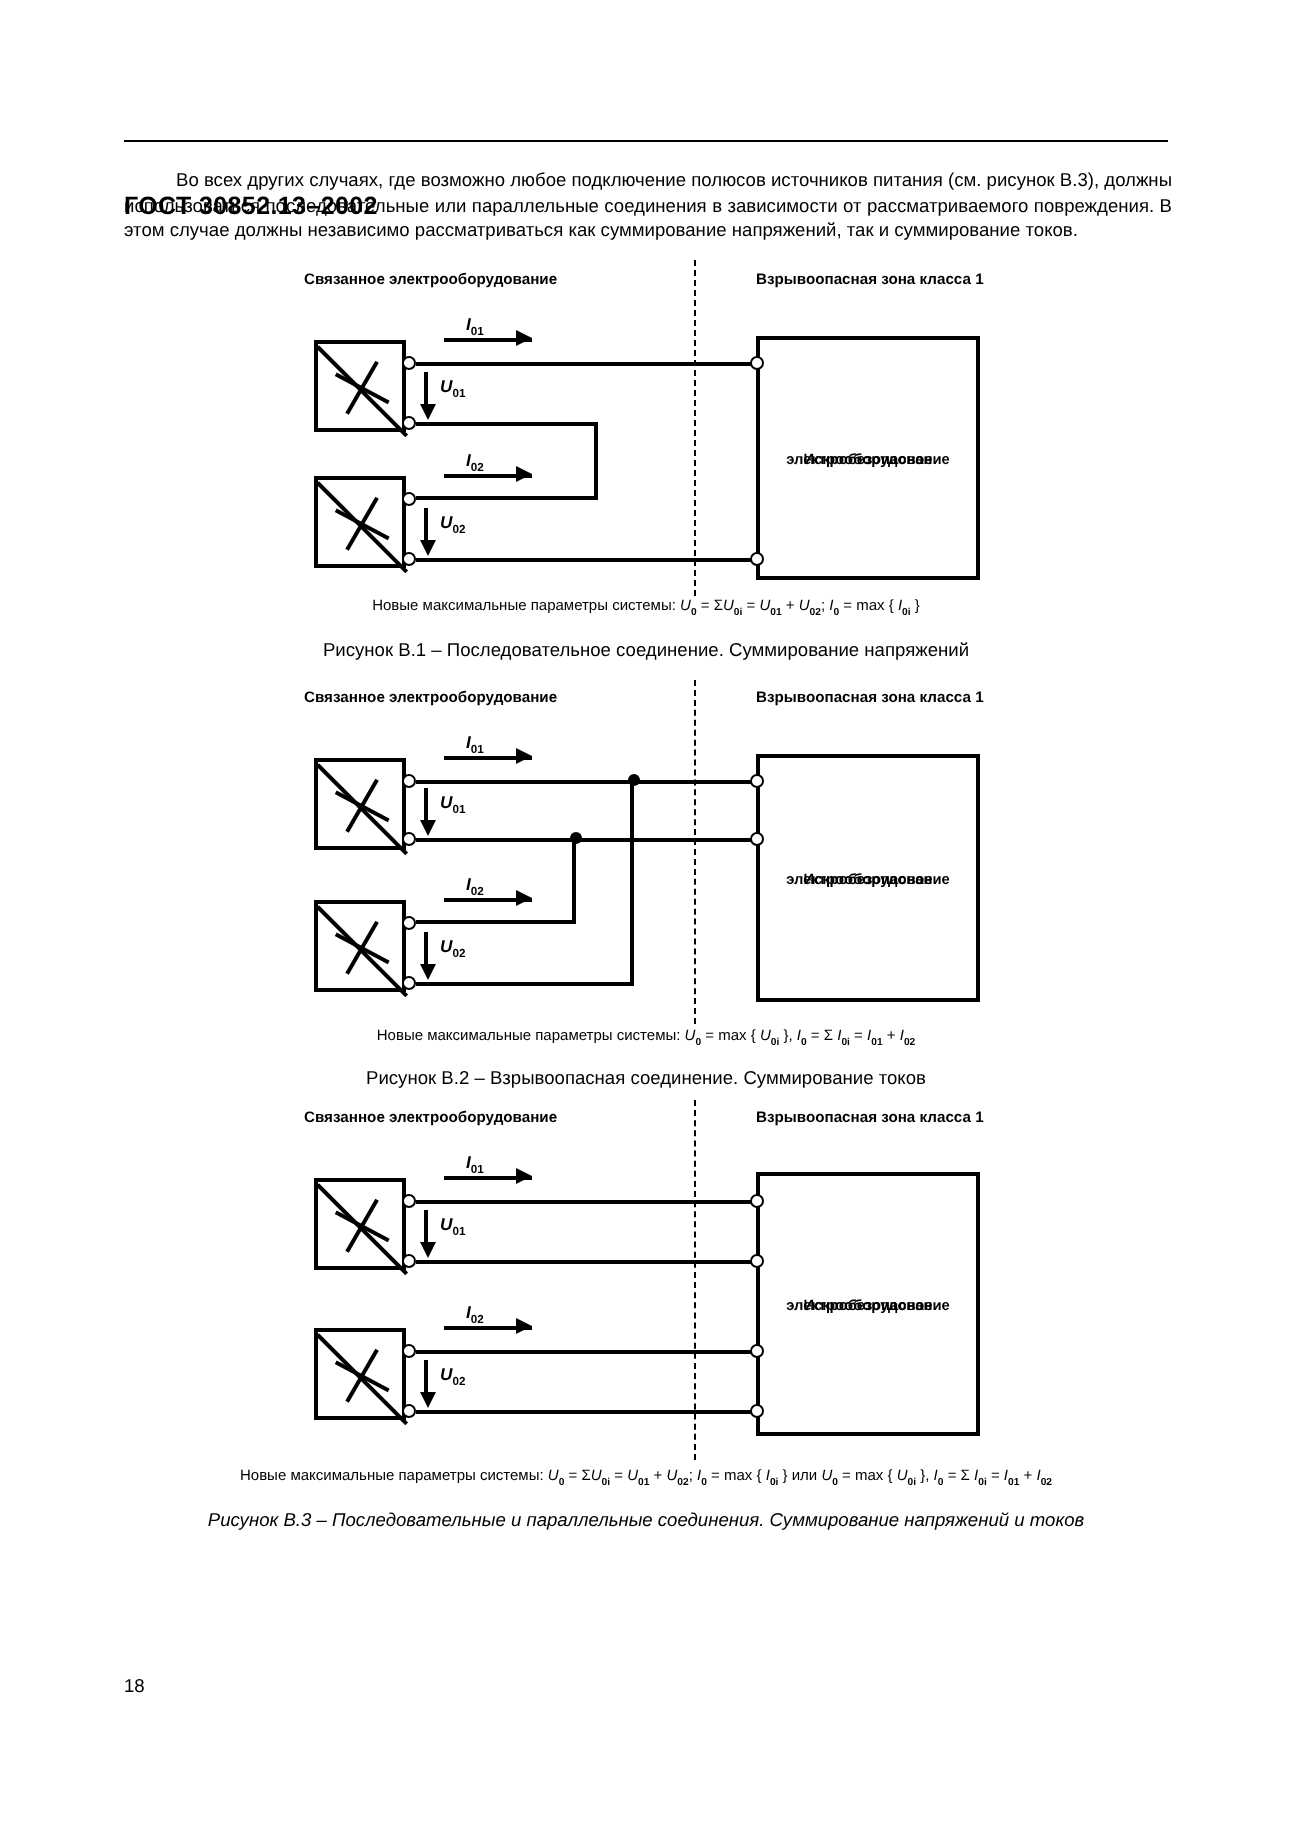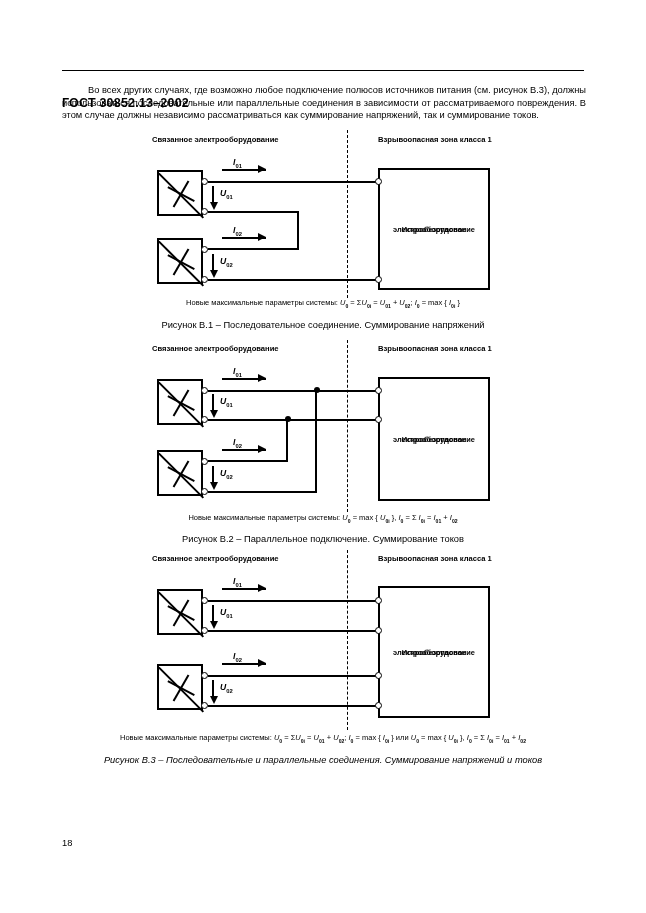--- a/index.html
+++ b/index.html
@@ -237,21 +237,21 @@
     </div>
     <div class="varrow" style="left:210px;top:466px;">
       <div class="bar"></div>
         <div class="tip"></div>
       <div class="vlab">U<sub>02</sub></div>
     </div>
 
     <div class="params" style="left:0;width:646px;top:513px;">
       Новые максимальные параметры системы: <span class="it">U</span><sub>0</sub> = max { <span class="it">U</span><sub>0i</sub> }, <span class="it">I</span><sub>0</sub> = Σ <span class="it">I</span><sub>0i</sub> = <span class="it">I</span><sub>01</sub> + <span class="it">I</span><sub>02</sub>
     </div>
-    <div class="figcap" style="top:534px;">Рисунок В.2 – Параллельное подключение. Суммирование токов</div>
+    <div class="figcap" style="top:534px;">Рисунок В.2 – Взрывоопасная соединение. Суммирование токов</div>
   </div>
 
   <div class="fig">
 
     <div class="zone-head" style="left:152px;top:554px;">Связанное электрооборудование</div>
     <div class="zone-head" style="left:378px;top:554px;">Взрывоопасная зона класса 1</div>
     <div class="divider" style="left:347px;top:550px;height:180px;"></div>
 
     <div class="src" style="left:157px;top:589px;">
       <i class="diag"></i>

